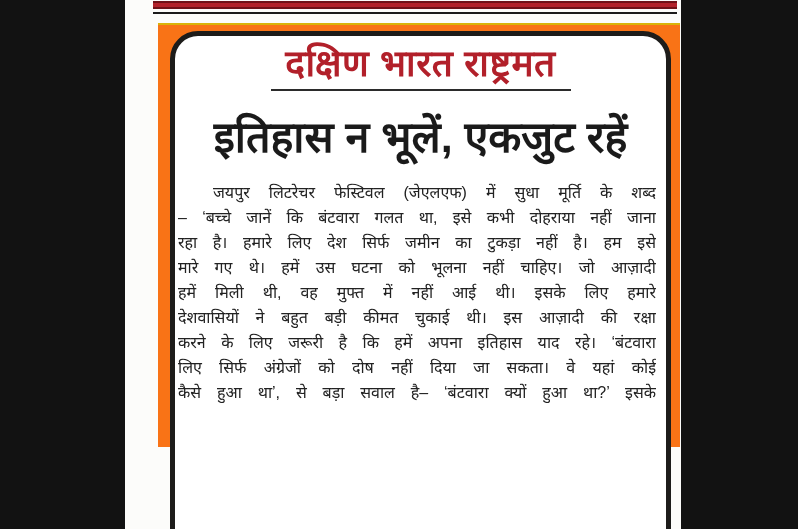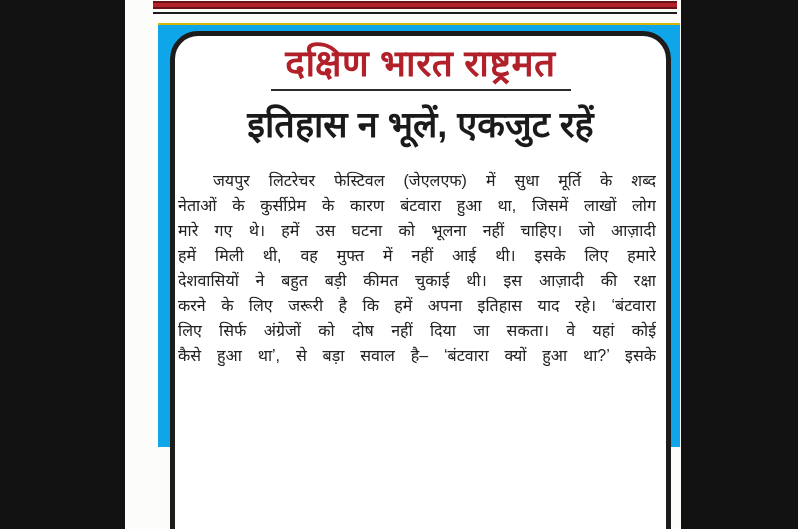--- a/index.html
+++ b/index.html
@@ -35,21 +35,21 @@
     position: absolute;
     left: 28px; top: 12px;
     width: 524px; height: 2px;
     background: #1b1b1b;
   }
   
   .yellow-frame {
     position: absolute;
     left: 33px; top: 23px;
     width: 522px; height: 424px;
-    background: #0ea5e9;
+    background: #f97316;
     border-top: 2px solid #d9b40a;
   }
   
   .article-box {
     position: absolute;
     left: 12px; top: 6px;
     width: 501px; height: 530px; 
     background: #ffffff;
     border: 5px solid #1d1c1a;
     border-radius: 28px;
@@ -63,23 +63,23 @@
     font-weight: bold;
     letter-spacing: 0.5px;
     color: #b2202a;
   }
   .masthead-underline {
     width: 300px; height: 2px;
     margin: 3px auto 0 auto;
     background: #2b2b2b;
   }
   .headline {
-    margin-top: 8px;
+    margin-top: 20px;
     text-align: center;
-    font-size: 36px;
+    font-size: 43px;
     line-height: 52px;
     font-weight: bold;
     color: #1a1a1a;
   }
   .article-body {
     margin: 17px 10px 0 3px;
     color: #222222;
     font-size: 16px;
   }
   .article-line {
@@ -107,21 +107,22 @@
       <div class="article-box">
 
         <div class="masthead">दक्षिण भारत राष्ट्रमत</div>
 
         <div class="masthead-underline"></div>
 
         <div class="headline">इतिहास न भूलें, एकजुट रहें</div>
 
         <div class="article-body">
             <div class="article-line first">जयपुर लिटरेचर फेस्टिवल (जेएलएफ) में सुधा मूर्ति के शब्द</div>
-            <div class="article-line">नेताओं के कुर्सीप्रेम के कारण बंटवारा हुआ था, जिसमें लाखों लोग</div>
+            <div class="article-line">– ‘बच्चे जानें कि बंटवारा गलत था, इसे कभी दोहराया नहीं जाना</div>
+            <div class="article-line">रहा है। हमारे लिए देश सिर्फ जमीन का टुकड़ा नहीं है। हम इसे</div>
             <div class="article-line">मारे गए थे। हमें उस घटना को भूलना नहीं चाहिए। जो आज़ादी</div>
             <div class="article-line">हमें मिली थी, वह मुफ्त में नहीं आई थी। इसके लिए हमारे</div>
             <div class="article-line">देशवासियों ने बहुत बड़ी कीमत चुकाई थी। इस आज़ादी की रक्षा</div>
             <div class="article-line">करने के लिए जरूरी है कि हमें अपना इतिहास याद रहे। ‘बंटवारा</div>
             <div class="article-line">लिए सिर्फ अंग्रेजों को दोष नहीं दिया जा सकता। वे यहां कोई</div>
             <div class="article-line">कैसे हुआ था’, से बड़ा सवाल है– ‘बंटवारा क्यों हुआ था?’ इसके</div>
           </div>
 
       </div>
     </div>

